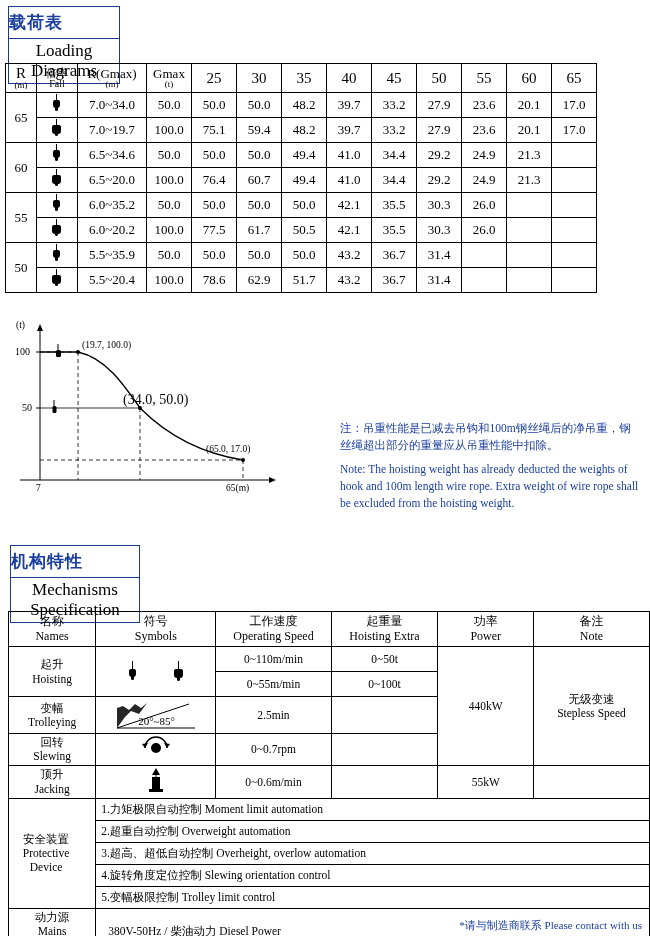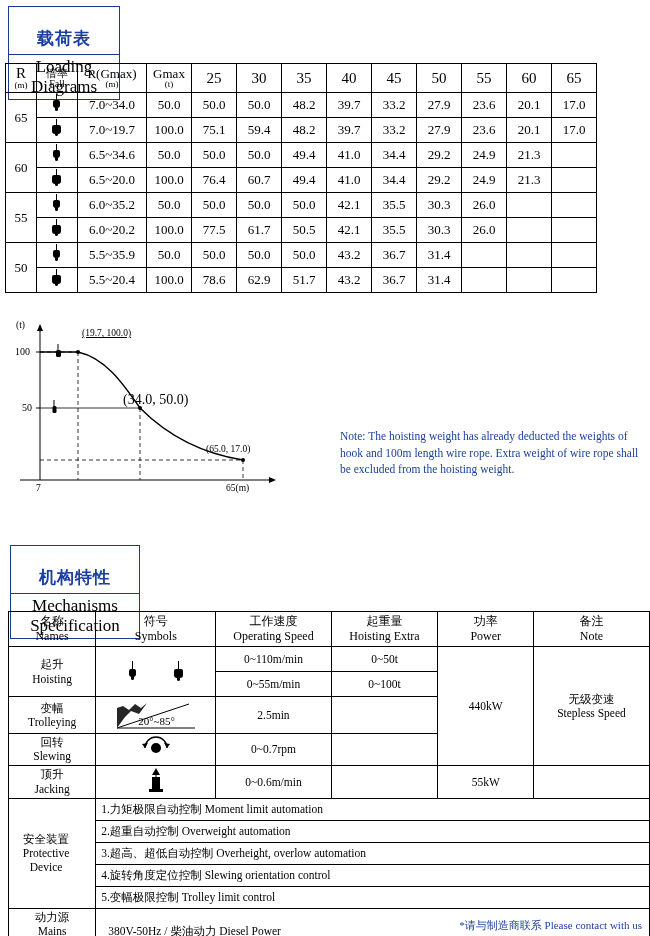--- a/index.html
+++ b/index.html
@@ -26,22 +26,22 @@
     position: absolute;
     width: 112px;
   }
   .section-head .cn {
     border: 1px solid #1a3a8f;
     background: #ffffff;
     color: #1b3f9e;
     font-family: "Liberation Sans", sans-serif;
     font-weight: bold;
     font-size: 17px;
-    text-align: center;
-    padding: 20px 0 4px 0;
+    text-align: left;
+    padding: 4px 0 4px 0;
     letter-spacing: 1px;
   }
   .section-head .en {
     border: 1px solid #1a3a8f;
     border-top: none;
     background: #ffffff;
     color: #000000;
     font-family: "Liberation Serif", serif;
     font-size: 17px;
     text-align: center;
@@ -418,26 +418,27 @@
       <g transform="translate(42,80)">
         <line x1="2" y1="0" x2="2" y2="7" stroke="#000" stroke-width="1"></line>
         <rect x="0.5" y="6" width="4" height="7" fill="#000" rx="1.5"></rect>
       </g>
     </svg>
     <div style="position:absolute; left:6px; top:0px; font-size:9.5px;">(t)</div>
     <div style="position:absolute; left:5px; top:26px; font-size:10px;">100</div>
     <div style="position:absolute; left:12px; top:82px; font-size:10px;">50</div>
     <div style="position:absolute; left:26px; top:163px; font-size:9.5px;">7</div>
     <div style="position:absolute; left:216px; top:163px; font-size:9.5px;">65(m)</div>
-    <div style="position:absolute; left:72px; top:8px; font-size:9.5px;text-decoration:underline;">(19.7, 100.0)</div>
+    <div style="position:absolute; left:72px; top:20px; font-size:9.5px;">(19.7, 100.0)</div>
     <div style="position:absolute; left:113px; top:72px; font-size:14px;">(34.0, 50.0)</div>
     <div style="position:absolute; left:196px; top:124px; font-size:9.5px;">(65.0, 17.0)</div>
   </div>
 
   <div class="chart-note">
+    <div>注：吊重性能是已减去吊钩和100m钢丝绳后的净吊重，钢丝绳超出部分的重量应从吊重性能中扣除。</div>
     <div class="en" style="margin-top:8px;">Note: The hoisting weight has already deducted the weights of hook and 100m length wire rope. Extra weight of wire rope shall be excluded from the hoisting weight.</div>
   </div>
 
   <div class="section-head" style="left:10px; top:545px; width:130px;">
     <div class="cn">机构特性</div>
     <div class="en">Mechanisms Specification</div>
   </div>
 
   <table class="mech-table">
     <tbody>

